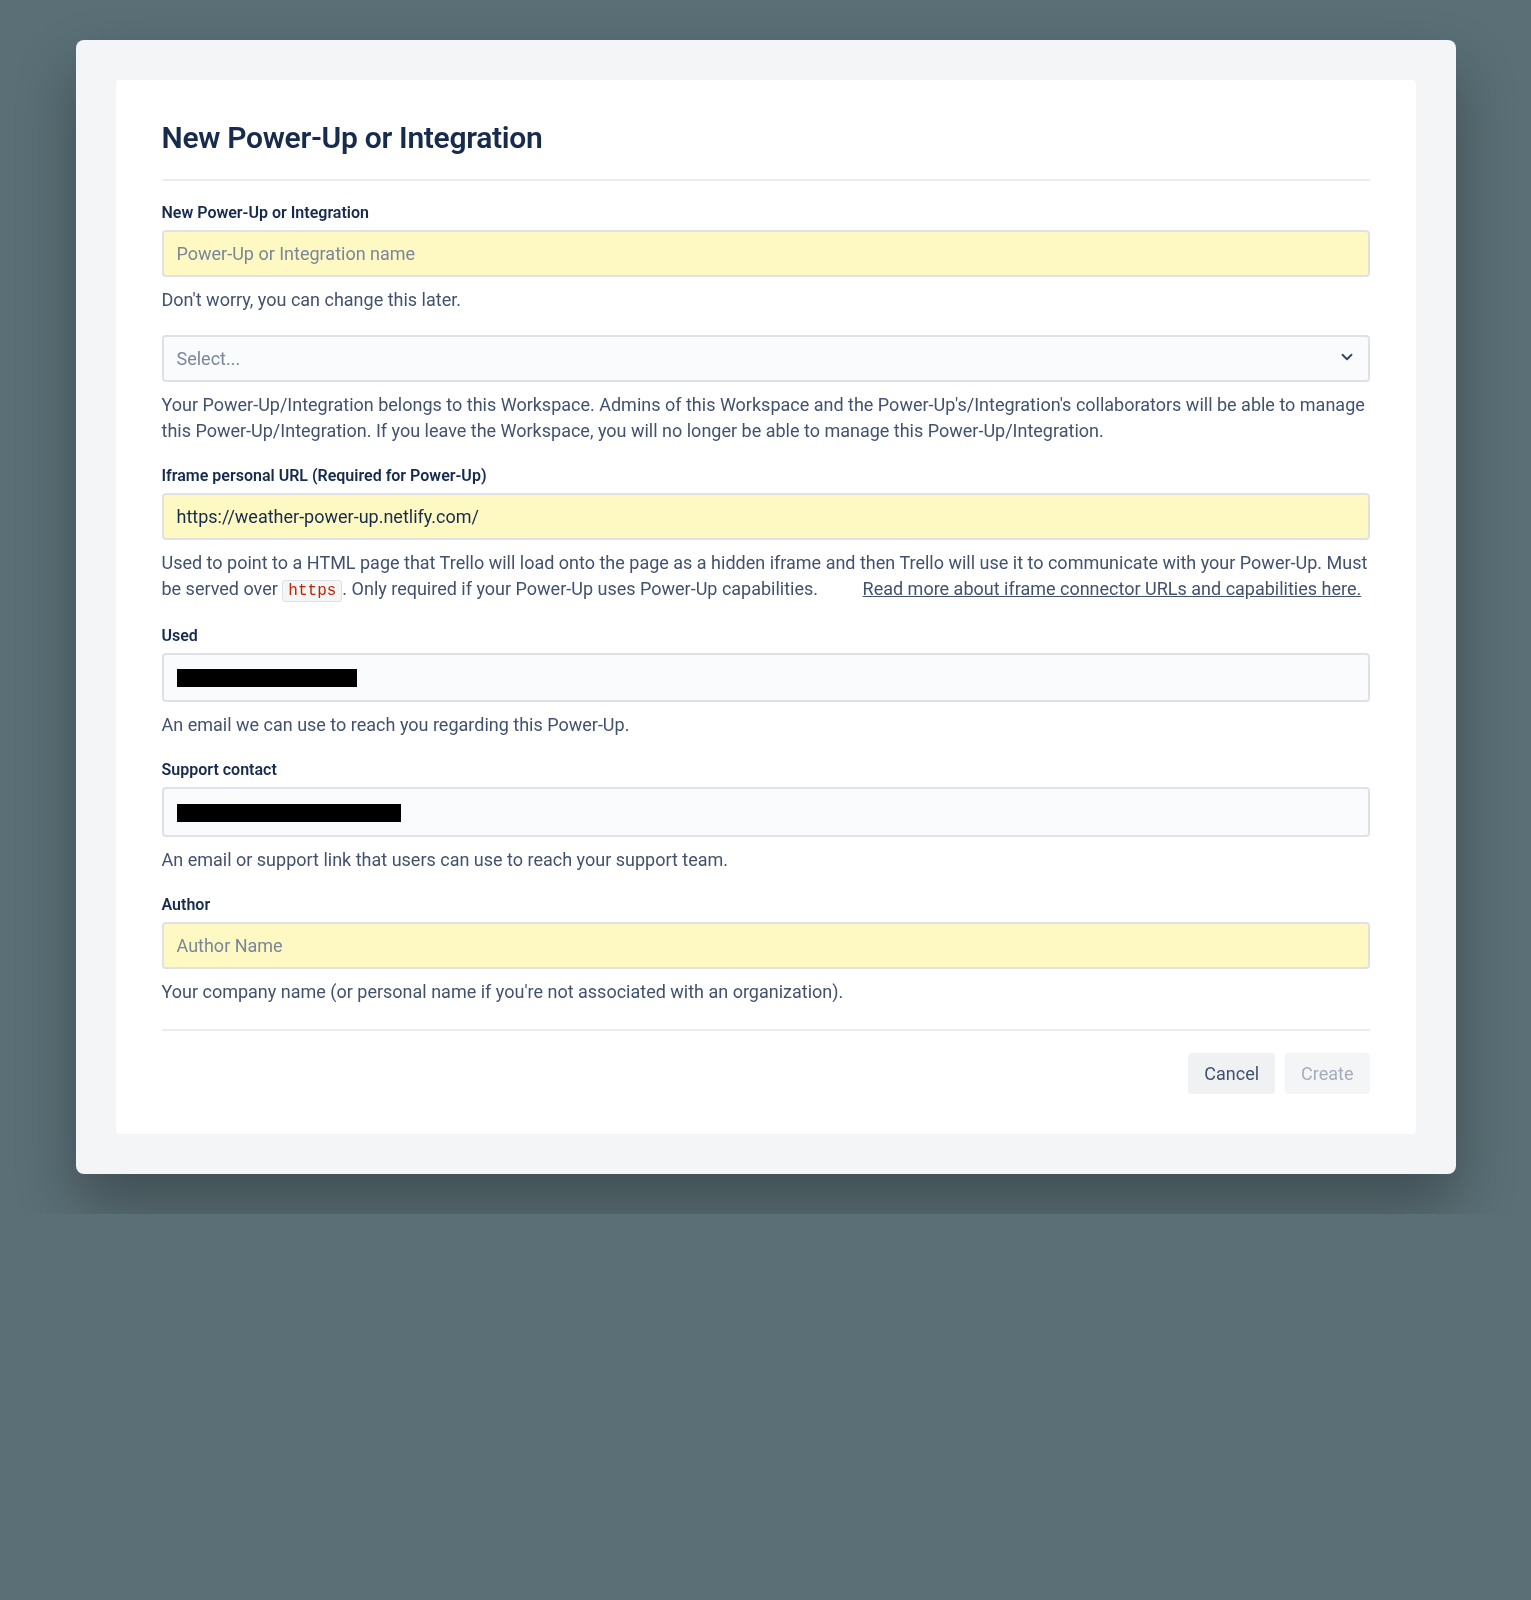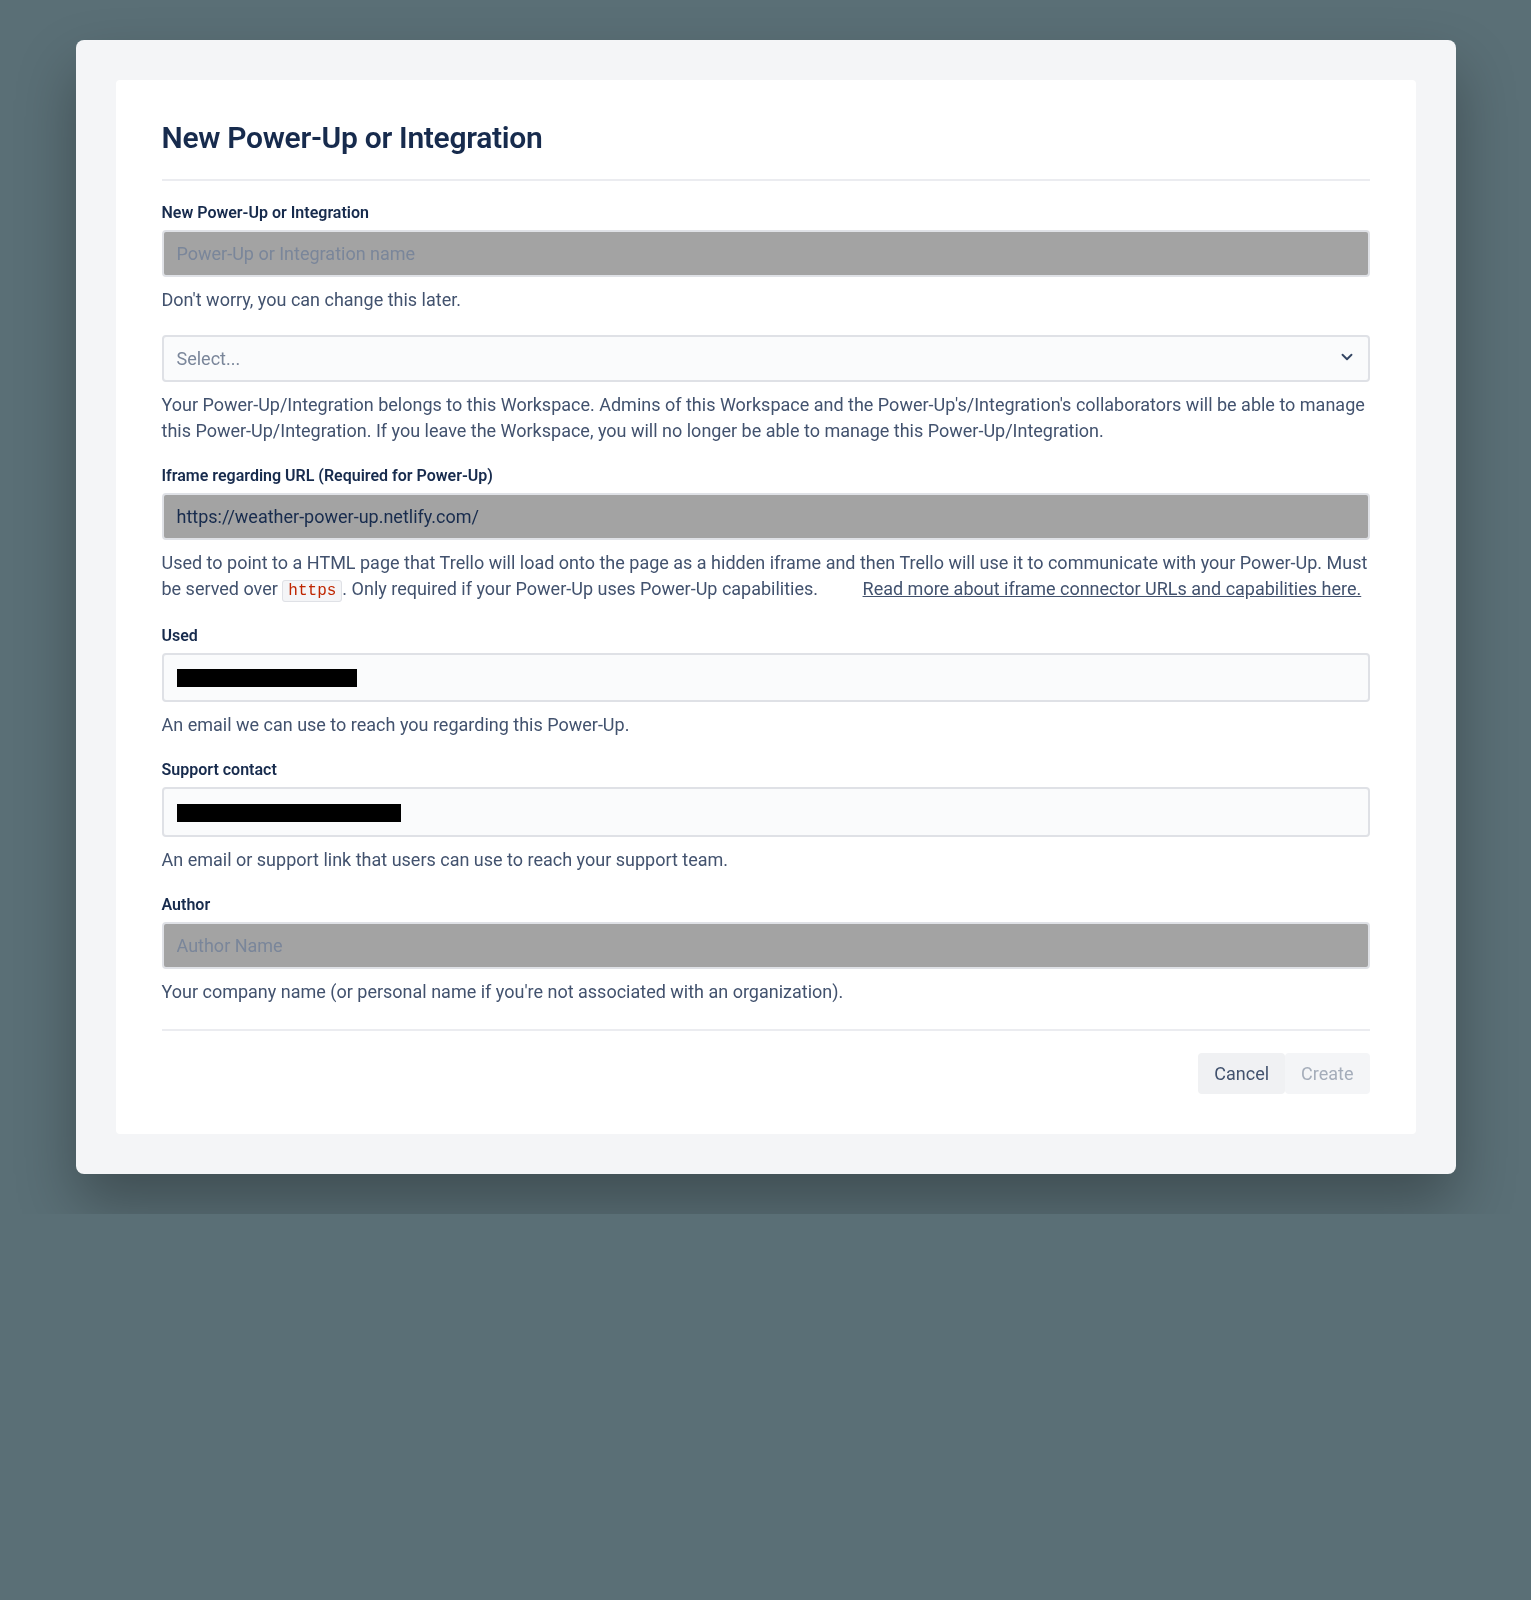--- a/index.html
+++ b/index.html
@@ -56,21 +56,21 @@
       color: #172b4d;
       margin-bottom: 8px;
     }
     .text-input {
       width: 100%;
       padding: 11px 13px;
       font-size: 18px;
       color: #172b4d;
       border: 2px solid #dfe1e6;
       border-radius: 4px;
-      background: #a3a3a3;
+      background: #fef9c3;
       font-family: inherit;
     }
     .text-input::placeholder {
       color: #7a869a;
     }
     .help-text {
       font-size: 18px;
       color: #42526e;
       margin-top: 10px;
       line-height: 1.45;
@@ -121,20 +121,21 @@
     .input-redacted {
       width: 100%;
       padding: 13px 13px;
       border: 2px solid #dfe1e6;
       border-radius: 4px;
       background: #fafbfc;
     }
     .footer-actions {
       display: flex;
       justify-content: flex-end;
+      gap: 10px;
     }
     .btn {
       padding: 10px 16px;
       font-size: 18px;
       border: none;
       border-radius: 4px;
       cursor: pointer;
       font-family: inherit;
     }
     .btn-cancel {
@@ -168,21 +169,21 @@
         <span class="chevron">
           <svg width="18" height="18" viewBox="0 0 24 24" fill="none" stroke="currentColor" stroke-width="2.5" stroke-linecap="round" stroke-linejoin="round">
               <polyline points="6 9 12 15 18 9"></polyline>
             </svg>
         </span>
       </div>
       <p class="help-text">Your Power-Up/Integration belongs to this Workspace. Admins of this Workspace and the Power-Up's/Integration's collaborators will be able to manage this Power-Up/Integration. If you leave the Workspace, you will no longer be able to manage this Power-Up/Integration.</p>
     </div>
 
     <div class="field">
-      <label class="field-label">Iframe regarding URL (Required for Power-Up)</label>
+      <label class="field-label">Iframe personal URL (Required for Power-Up)</label>
       <input type="text" class="text-input" value="https://weather-power-up.netlify.com/" style="">
       <p class="help-text">
         <span>Used to point to a HTML page that Trello will load onto the page as a hidden iframe and then Trello will use it to communicate with your Power-Up. Must be served over </span>
         <code class="code-inline">https</code><span>. Only required if your Power-Up uses Power-Up capabilities. </span><a class="link-underline">Read more about iframe connector URLs and capabilities here.</a>
       </p>
     </div>
 
     <div class="field">
       <label class="field-label">Used</label>
       <div class="input-redacted">

